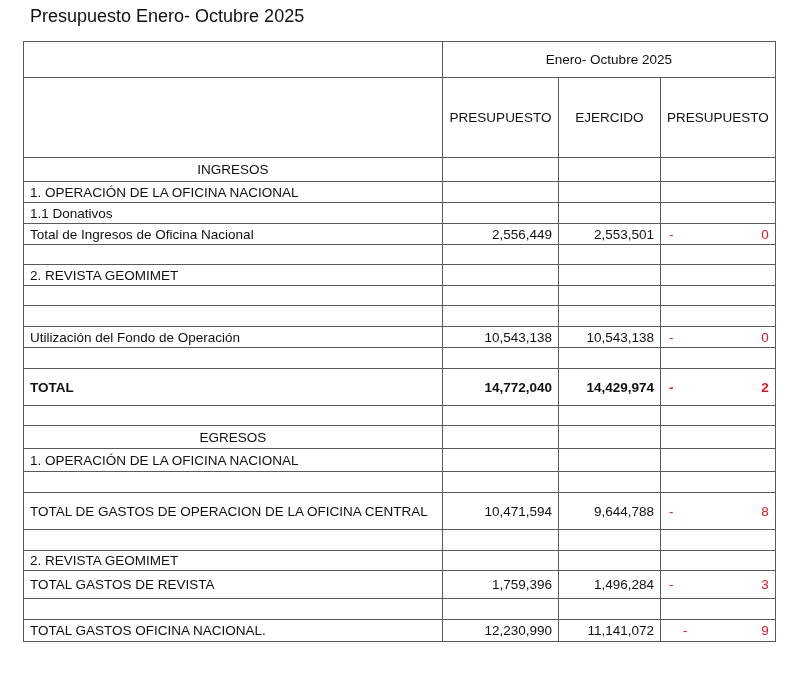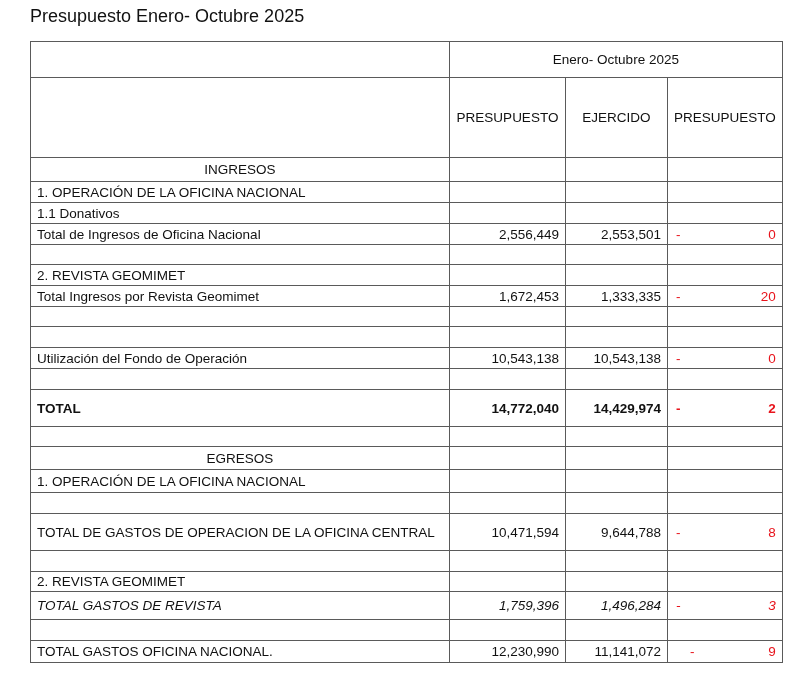--- a/index.html
+++ b/index.html
@@ -6,21 +6,21 @@
   body {
     width: 794px; height: 683px; position: relative; overflow: hidden;
     font-family: "Liberation Sans", "DejaVu Sans", sans-serif;
     color: #111111;
   }
   .title {
     position: absolute; left: 30px; top: 6px;
     font-size: 18px; letter-spacing: 0px;
   }
   table.budget {
-    position: absolute; left: 30px; top: 41px;
+    position: absolute; left: 23px; top: 41px;
     border-collapse: collapse;
     table-layout: fixed;
     font-size: 13.5px;
   }
   table.budget td {
     border: 1.5px solid #5a5a5a;
     padding: 0 6px;
     white-space: nowrap;
     overflow: hidden;
     vertical-align: middle;
@@ -106,29 +106,20 @@
       </tr>
       <tr style="height: 21px;">
         <td>2. REVISTA GEOMIMET</td>
         <td class="num"></td>
         <td class="num"></td>
         <td class="dif">
           <span class="dash"></span>
           <span class="val"></span>
         </td>
       </tr>
-      <tr style="height: 21px;">
-        <td>Total Ingresos por Revista Geomimet</td>
-        <td class="num">1,672,453</td>
-        <td class="num">1,333,335</td>
-        <td class="dif">
-          <span class="dash">-</span>
-          <span class="val">20</span>
-        </td>
-      </tr>
       <tr style="height: 20px;">
         <td></td>
         <td class="num"></td>
         <td class="num"></td>
         <td class="dif">
           <span class="dash"></span>
           <span class="val"></span>
         </td>
       </tr>
       <tr style="height: 21px;">
@@ -223,21 +214,21 @@
       </tr>
       <tr style="height: 20px;">
         <td>2. REVISTA GEOMIMET</td>
         <td class="num"></td>
         <td class="num"></td>
         <td class="dif">
           <span class="dash"></span>
           <span class="val"></span>
         </td>
       </tr>
-      <tr style="height: 28px; font-style: italic;">
+      <tr style="height: 28px;">
         <td>TOTAL GASTOS DE REVISTA</td>
         <td class="num">1,759,396</td>
         <td class="num">1,496,284</td>
         <td class="dif">
           <span class="dash">-</span>
           <span class="val">3</span>
         </td>
       </tr>
       <tr style="height: 21px;">
         <td></td>

